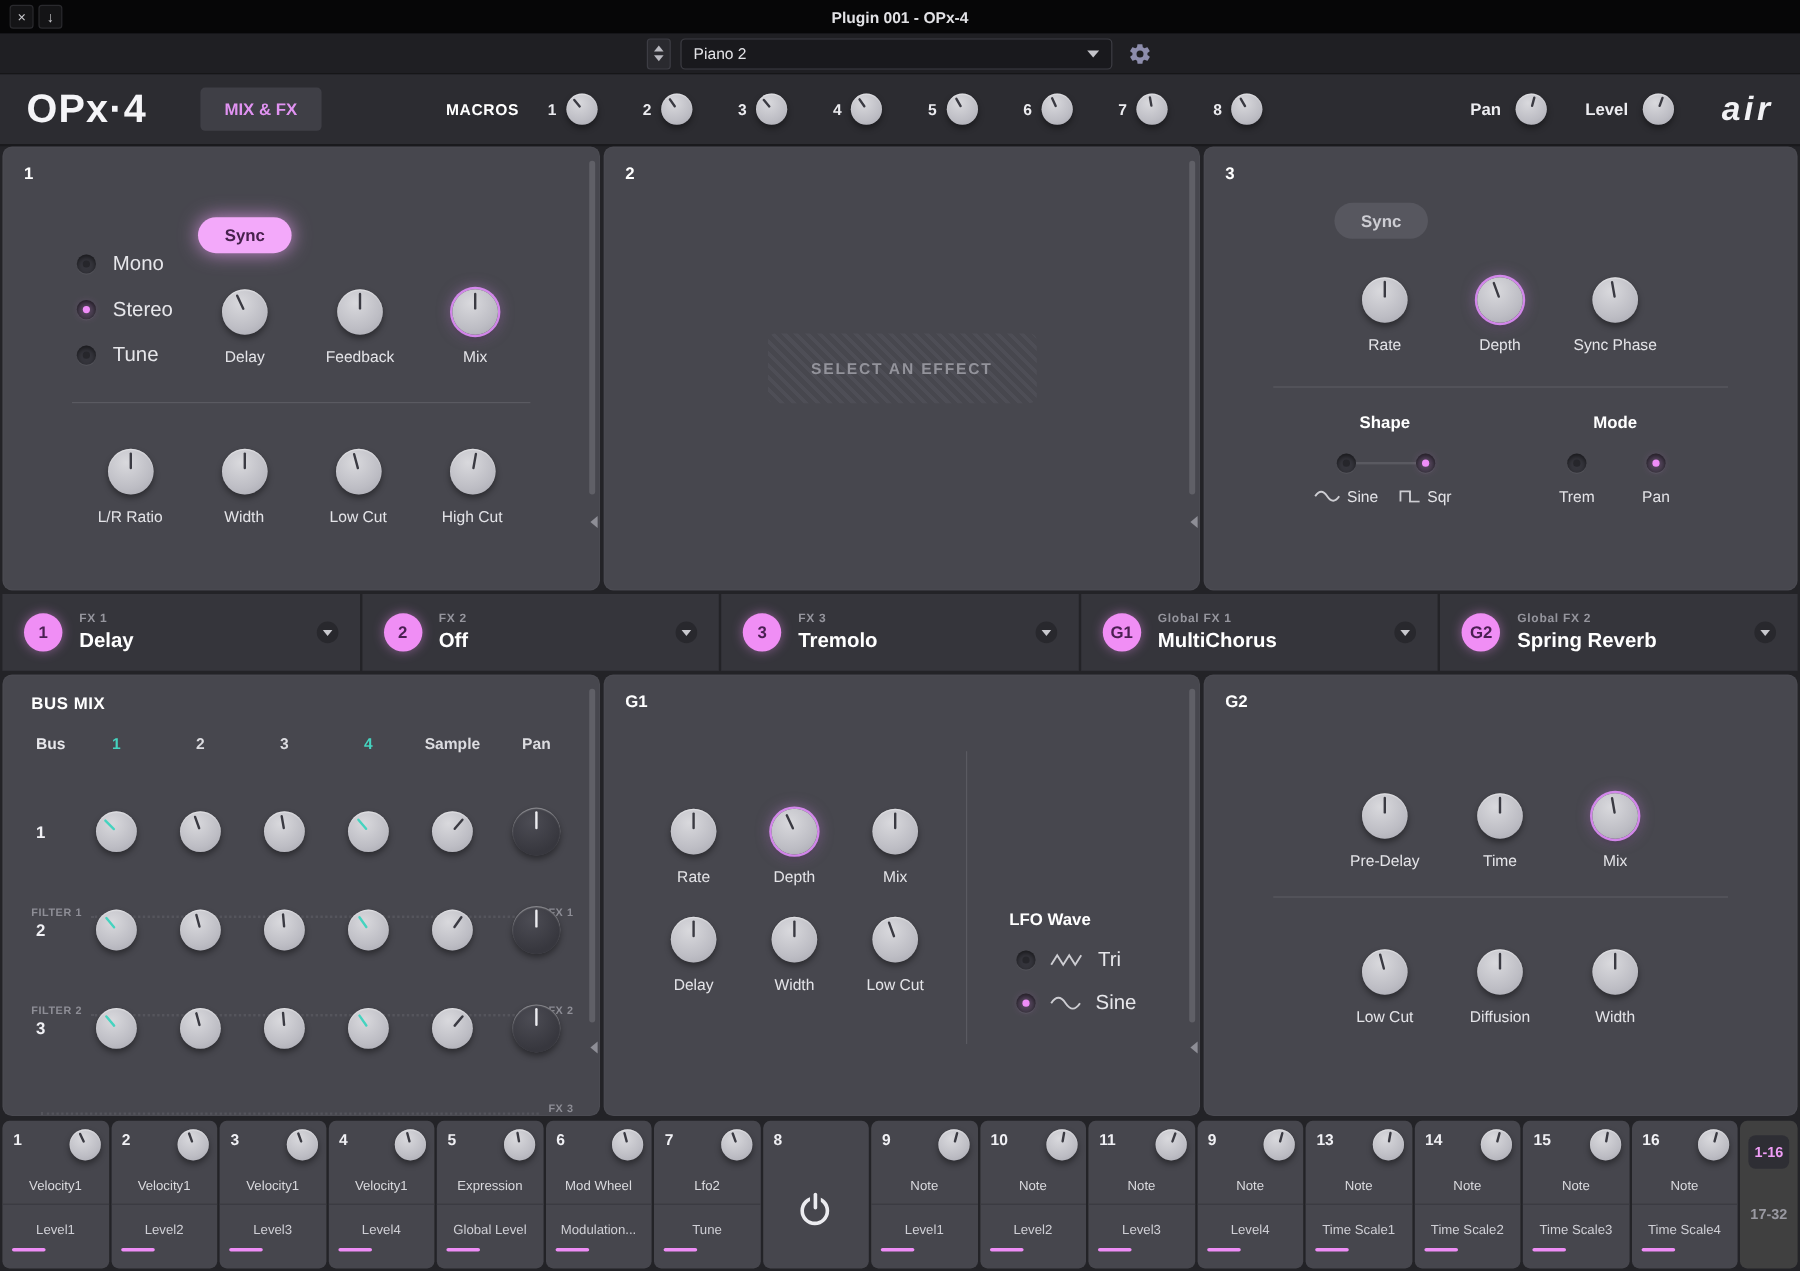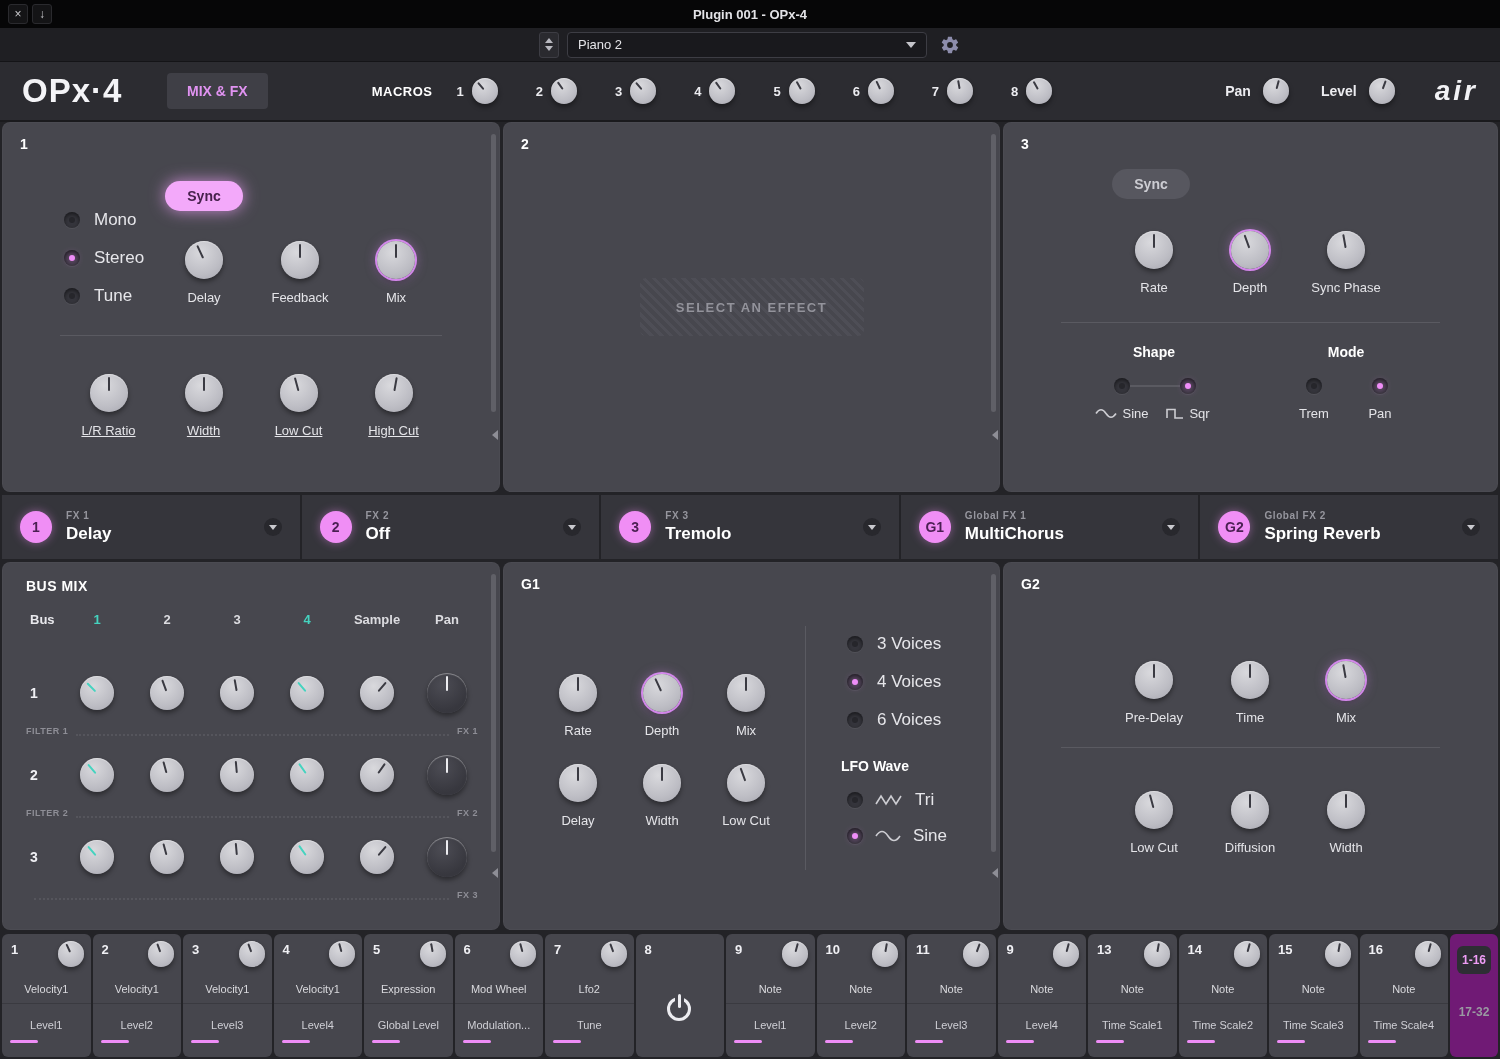--- a/index.html
+++ b/index.html
@@ -47,21 +47,21 @@
   .ptr{position:absolute;inset:0;display:block;}
   .ptr::before{content:"";position:absolute;left:50%;top:8%;width:2px;height:36%;margin-left:-1px;background:#3a3a42;border-radius:1px;}
   .ptr.teal::before,.ptr.flagteal::before{background:#45d3bf;}
   .knob .ptr.teal::before{background:#45d3bf;}
   .knob.dark .ptr::before{background:#ececf0;}
   .kgroup{display:flex;flex-direction:column;align-items:center;gap:11px;}
   .klabel{font-size:13px;color:#e4e4e8;white-space:nowrap;}
   .krow{position:absolute;display:flex;}
   .krow .kgroup{width:96px;}
   .krow.g84 .kgroup{width:84px;}
-  .krow.g95 .kgroup{width:95px;text-decoration:underline;}
+  .krow.g95 .kgroup{width:95px;}
 
   
   .panel{position:absolute;background:#47474e;border-radius:8px;box-shadow:inset 0 0 0 1px rgba(255,255,255,.025);}
   #p1{left:2px;top:122px;width:498px;height:370px;}
   #p2{left:503px;top:122px;width:497px;height:370px;}
   #p3{left:1003px;top:122px;width:495px;height:370px;}
   #busmix{left:2px;top:562px;width:498px;height:368px;}
   #g1{left:503px;top:562px;width:497px;height:368px;}
   #g2{left:1003px;top:562px;width:495px;height:368px;}
   .corner{position:absolute;left:18px;top:14px;font-size:14px;font-weight:700;color:#fff;}
@@ -118,21 +118,21 @@
   
   #busmix .title{position:absolute;left:24px;top:16px;font-size:14px;font-weight:700;letter-spacing:.5px;color:#fff;}
   .bus-head{position:absolute;left:0;top:50px;width:100%;display:flex;align-items:center;padding-left:28px;}
   .bus-head .h0{width:32px;font-size:13px;font-weight:700;color:#e8e8ec;}
   .bus-head .hc{width:70px;text-align:center;font-size:13px;font-weight:700;color:#dcdce0;}
   .bus-head .hc.accent{color:#45d3bf;}
   .busrow{position:absolute;left:0;width:100%;display:flex;align-items:center;padding-left:28px;height:62px;}
   .busrow .r0{width:32px;font-size:14px;font-weight:700;color:#f0f0f4;}
   .busrow .cell{width:70px;display:flex;justify-content:center;}
   .busrow1{top:100px;}.busrow2{top:182px;}.busrow3{top:264px;}
-  .tagline{position:absolute;left:24px;right:22px;display:flex;align-items:flex-end;gap:8px;height:10px;}
+  .tagline{position:absolute;left:24px;right:22px;display:flex;align-items:flex-end;gap:8px;height:10px;margin-top:29px;}
   .tagline .tag{font-size:9px;font-weight:700;color:#8e8e96;letter-spacing:.5px;white-space:nowrap;}
   .tagline .dots{flex:1;border-top:2px dotted #55555c;}
   .tl1{top:164px;}.tl2{top:246px;}.tl3{top:328px;}
 
   
   #g1 .krow1{left:33px;top:112px;}
   #g1 .krow2{left:33px;top:202px;}
   #g1 .vdivider{left:302px;top:64px;height:244px;}
   #g1 .voices{position:absolute;left:344px;top:72px;display:flex;flex-direction:column;gap:18px;}
   #g1 .lfo-label{position:absolute;left:338px;top:196px;font-size:14px;font-weight:700;color:#fff;}
@@ -151,21 +151,21 @@
   .slot .num{position:absolute;left:9px;top:8px;font-size:13px;font-weight:700;color:#f0f0f4;}
   .slot .sknob{position:absolute;right:7px;top:7px;}
   .slot .name{position:absolute;top:49px;left:2px;right:2px;text-align:center;font-size:11px;color:#dadade;white-space:nowrap;overflow:hidden;}
   .slot .sdiv{position:absolute;top:69px;left:0;right:0;height:1px;background:#3a3a40;}
   .slot .assign{position:absolute;top:85px;left:2px;right:2px;text-align:center;font-size:11px;color:#cfcfd5;white-space:nowrap;overflow:hidden;}
   .slot .bar{position:absolute;left:8px;top:106px;width:28px;height:3px;background:#ee8df6;border-radius:2px;}
   .power{position:absolute;left:50%;top:60px;margin-left:-14px;width:28px;height:28px;cursor:pointer;}
   .power .ring{position:absolute;left:1px;top:3px;width:24px;height:24px;border:3px solid #ececf0;border-radius:50%;display:block;}
   .power .stem{position:absolute;left:50%;top:0;width:9px;margin-left:-4.5px;height:15px;background:#46464d;display:block;}
   .power .stem::after{content:"";position:absolute;left:3px;top:0;width:3px;height:14px;background:#ececf0;border-radius:2px;}
-  .pagecol{position:absolute;right:2px;top:934px;width:48px;height:123px;background:#701a75;border-radius:6px;display:flex;flex-direction:column;align-items:center;padding-top:12px;gap:24px;}
+  .pagecol{position:absolute;right:2px;top:934px;width:48px;height:123px;background:#404040;border-radius:6px;display:flex;flex-direction:column;align-items:center;padding-top:12px;gap:24px;}
   .pagebtn{font-size:12px;font-weight:700;color:#9a9aa2;padding:7px 5px;border-radius:6px;cursor:pointer;white-space:nowrap;}
   .pagebtn.active{background:#2e2e34;color:#ef9df6;}
 </style>
 </head>
 <body>
 
 <div class="app">
 
   <div class="titlebar">
     <div class="tb-icons">
@@ -617,34 +617,20 @@
         <div class="klabel">Width</div>
       </div>
       <div class="kgroup">
         <div class="knob k38">
             <i class="ptr" style="transform: rotate(-20deg);"></i>
           </div>
         <div class="klabel">Low Cut</div>
       </div>
     </div>
     <i class="vdivider"></i>
-    <div class="voices">
-      <div class="radio-row">
-        <i class="radio"></i>
-        <span class="radio-label">3 Voices</span>
-      </div>
-      <div class="radio-row">
-        <i class="radio sel"></i>
-        <span class="radio-label">4 Voices</span>
-      </div>
-      <div class="radio-row">
-        <i class="radio"></i>
-        <span class="radio-label">6 Voices</span>
-      </div>
-    </div>
     <div class="lfo-label">LFO Wave</div>
     <div class="lfo-opts">
       <div class="lfo-row">
         <i class="radio"></i>
         <svg class="wave-ic" width="28" height="12" viewBox="0 0 28 12">
             <path d="M1 10 L6 2 L11 10 L16 2 L21 10 L26 2" fill="none" stroke="#cdcdd2" stroke-width="1.6"></path>
           </svg>
         <span class="radio-label">Tri</span>
       </div>
       <div class="lfo-row">

